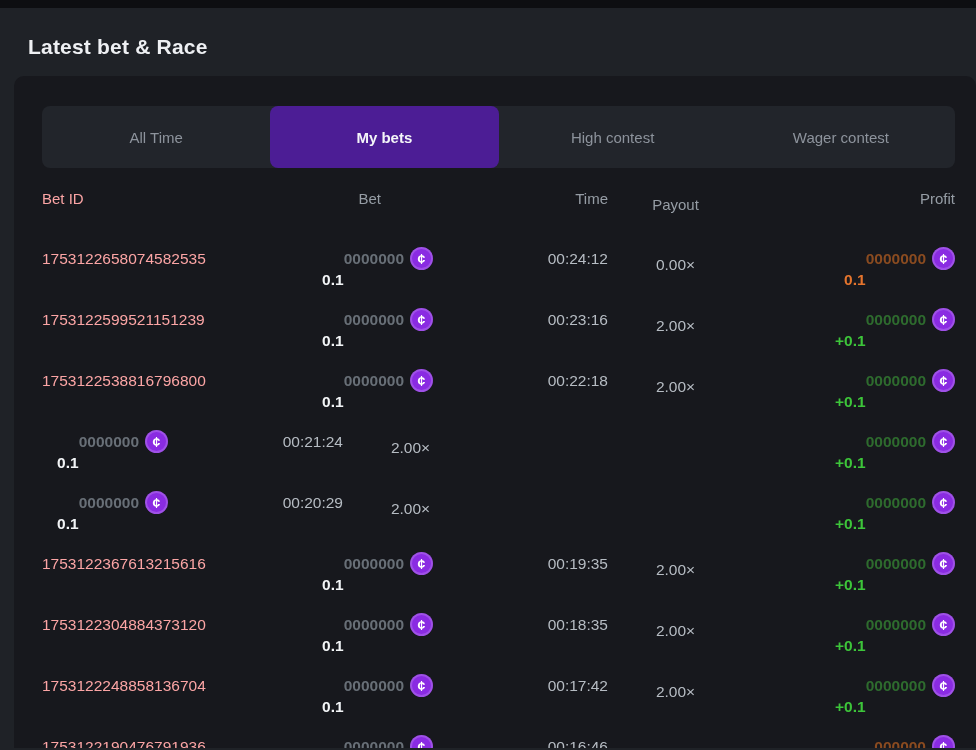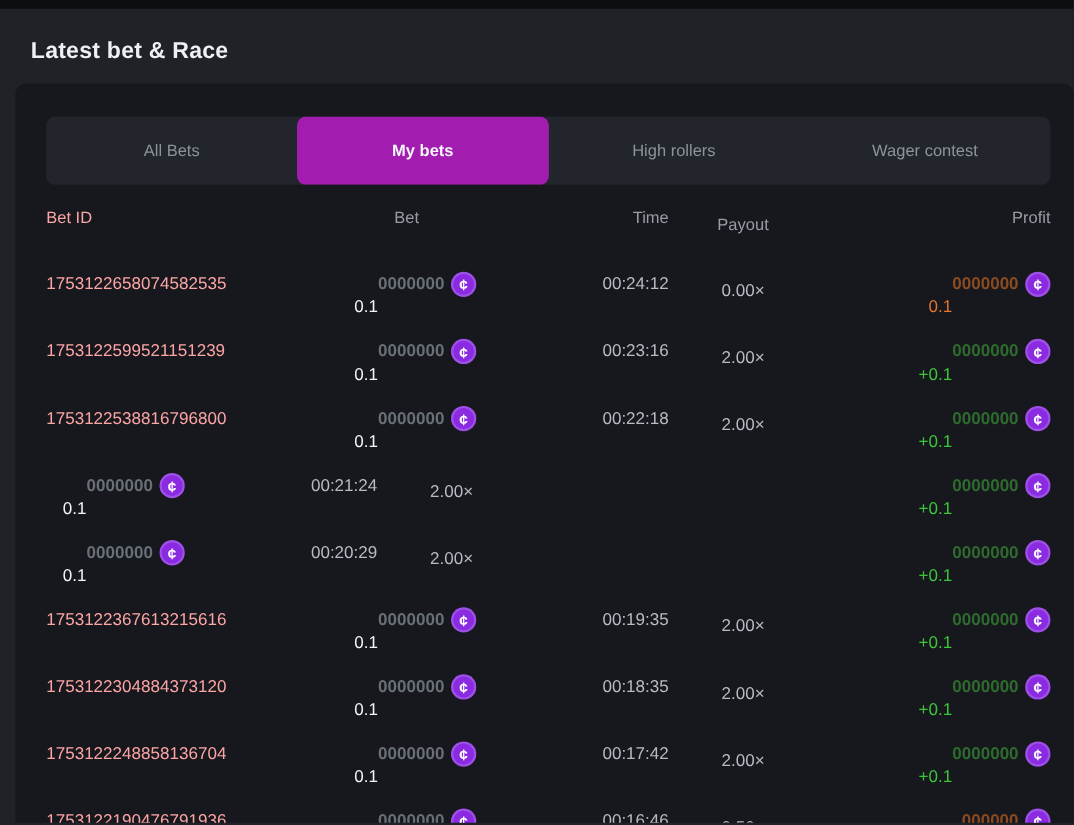--- a/index.html
+++ b/index.html
@@ -29,35 +29,35 @@
     display: flex; height: 62px;
     background: #22252b; border-radius: 8px;
     overflow: hidden;
   }
   .tab {
     flex: 1 1 0; display: flex; align-items: center; justify-content: center;
     font-size: 15px; color: #8d939c; cursor: pointer;
     border-radius: 8px;
   }
   .tab.active {
-    background: #a21caf; color: #f4f6f8; font-weight: 700;
+    background: #4c1d95; color: #f4f6f8; font-weight: 700;
   }
   
   .thead { display: flex; align-items: center; height: 60px; font-size: 15px; color: #969da5; }
   .trow  { display: flex; align-items: center; height: 61px; font-size: 15.5px; }
   .c-id     { flex: 0 0 265px; text-align: left; color: #fca5a5; }
   .c-bet    { flex: 0 0 126px; display: flex; justify-content: flex-end; align-items: center; }
   .c-sp     { flex: 0 0 49px; }
   .c-time   { flex: 0 0 126px; text-align: right; color: #b6bcc3; }
   .c-pay    { flex: 0 0 135px; text-align: center; color: #b6bcc3; margin-top: 13px; }
   .c-profit { flex: 1 1 auto; display: flex; justify-content: flex-end; align-items: center; }
   .thead .c-bet { padding-right: 52px; color: #969da5; }
   .thead .c-time, .thead .c-pay { color: #969da5; }
   .thead .c-profit { color: #969da5; }
-  .num-bold { font-weight: 400; color: #f2f4f6; margin-top: 43px; }
+  .num-bold { font-weight: 700; color: #f2f4f6; margin-top: 43px; }
   .num-dim  { font-weight: 700; color: #686f77; }
   .profit-win  .num-bold { color: var(--win); }
   .profit-win  .num-dim  { color: var(--win-dim); }
   .profit-loss .num-bold { color: var(--loss); }
   .profit-loss .num-dim  { color: var(--loss-dim); }
   .coin {
     display: inline-flex; align-items: center; justify-content: center;
     width: 23px; height: 23px; margin-left: 6px;
     border-radius: 50%;
     background: var(--coin);
@@ -69,27 +69,27 @@
 </head>
 <body>
 
 <div class="top-strip"></div>
 
 <h1 class="page-title">Latest bet &amp; Race</h1>
 
 <div class="panel">
   <div class="tabs" id="tabs">
       <div class="tab">
-        <span>All Bets</span>
+        <span>All Time</span>
       </div>
       <div class="tab active">
         <span>My bets</span>
       </div>
       <div class="tab">
-        <span>High rollers</span>
+        <span>High contest</span>
       </div>
       <div class="tab">
         <span>Wager contest</span>
       </div>
     </div>
   <div class="thead" id="thead">
       <div class="c-id">Bet ID</div>
       <div class="c-bet">Bet</div>
       <div class="c-sp"></div>
       <div class="c-time">Time</div>

